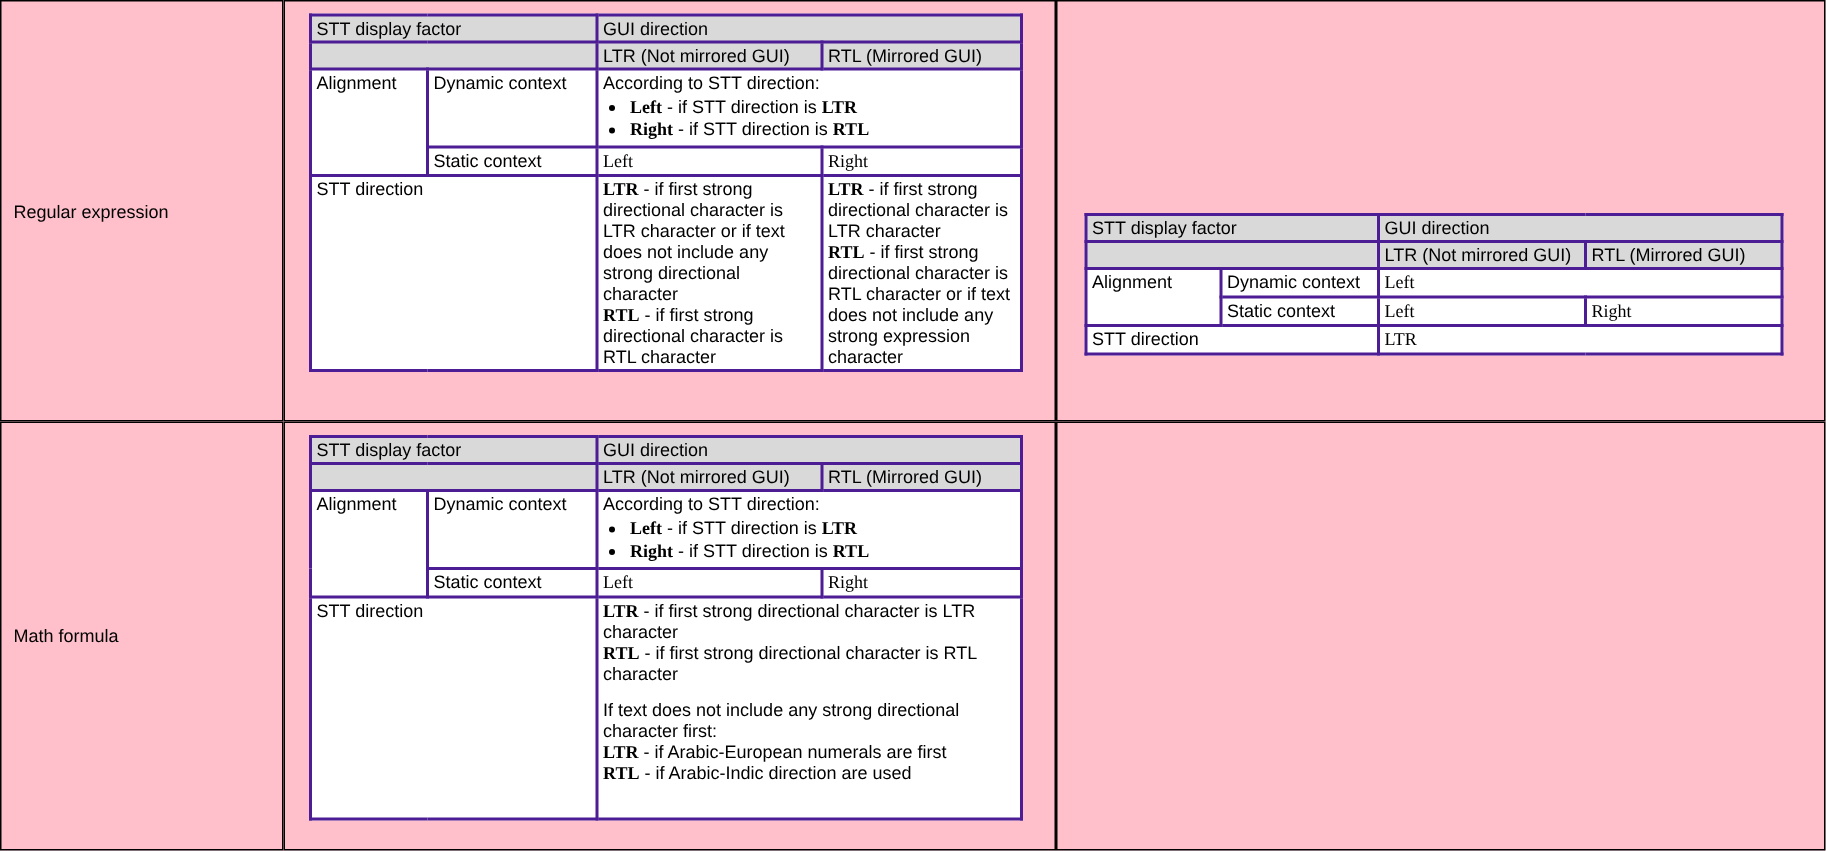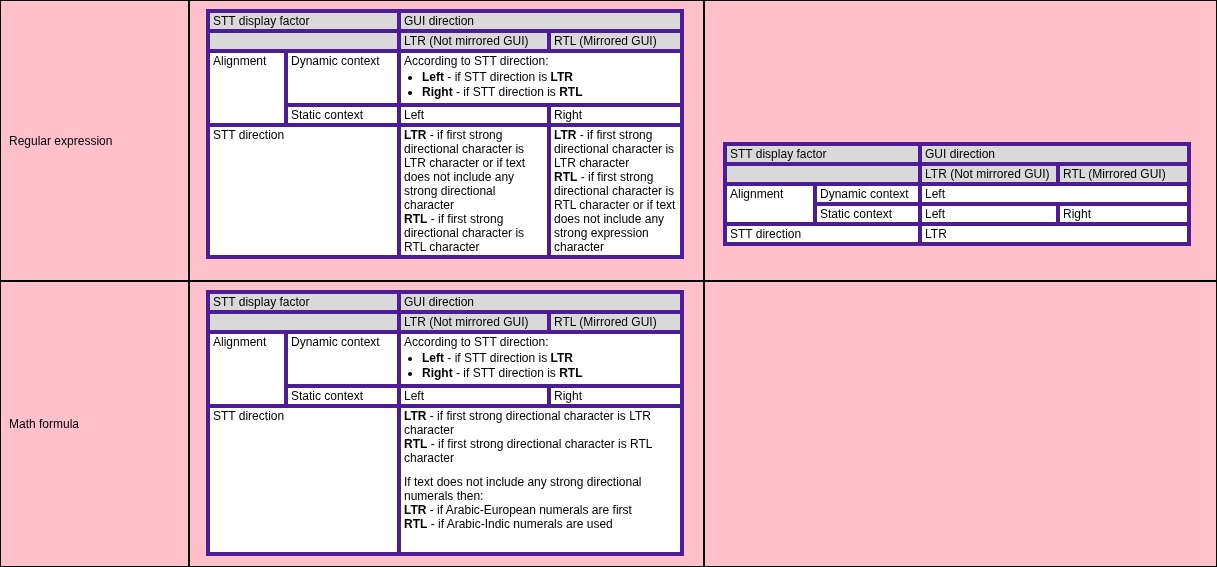--- a/index.html
+++ b/index.html
@@ -46,32 +46,32 @@
   }
 
   
   table.spec {
     border-collapse: collapse;
     background: #ffffff;
     table-layout: fixed;
     font-size: 12px;
   }
   table.spec td, table.spec th {
-    border: 4px solid #4c1d95;
+    border: 2px solid #4c1d95;
     vertical-align: top;
     padding: 1px 3px;
     font-weight: normal;
     text-align: left;
     background: #ffffff;
   }
   table.spec td.hdr {
     background: #d9d9d9;
   }
   .ctr { text-align: left; }
-  .bold { font-weight: bold; }
+  .bold { font-weight: bold; font-family: Liberation Serif, serif; }
   ul.bullets {
     margin: 2px 0 2px 0;
     padding-left: 18px;
     list-style-type: disc;
   }
   ul.bullets li {
     margin: 0;
     line-height: 15px;
   }
   .small-gap { height: 10px; }
@@ -241,25 +241,25 @@
           <td class="ctr bold">Left</td>
           <td class="ctr bold">Right</td>
         </tr>
         <tr style="height:148px">
           <td colspan="2">STT direction</td>
           <td class="tight" colspan="2">
             <span class="bold">LTR</span><span> - if first strong directional character is LTR character</span>
             <span class="blockline"></span>
             <span class="bold">RTL</span><span> - if first strong directional character is RTL character</span>
             <div class="small-gap"></div>
-            <span>If text does not include any strong directional numerals then:</span>
+            <span>If text does not include any strong directional character first:</span>
             <span class="blockline"></span>
             <span class="bold">LTR</span><span> - if Arabic-European numerals are first</span>
             <span class="blockline"></span>
-            <span class="bold">RTL</span><span> - if Arabic-Indic numerals are used</span>
+            <span class="bold">RTL</span><span> - if Arabic-Indic direction are used</span>
           </td>
         </tr>
       </tbody>
     </table>
   </div>
 
   <div class="cell"></div>
 
 </div>
 

